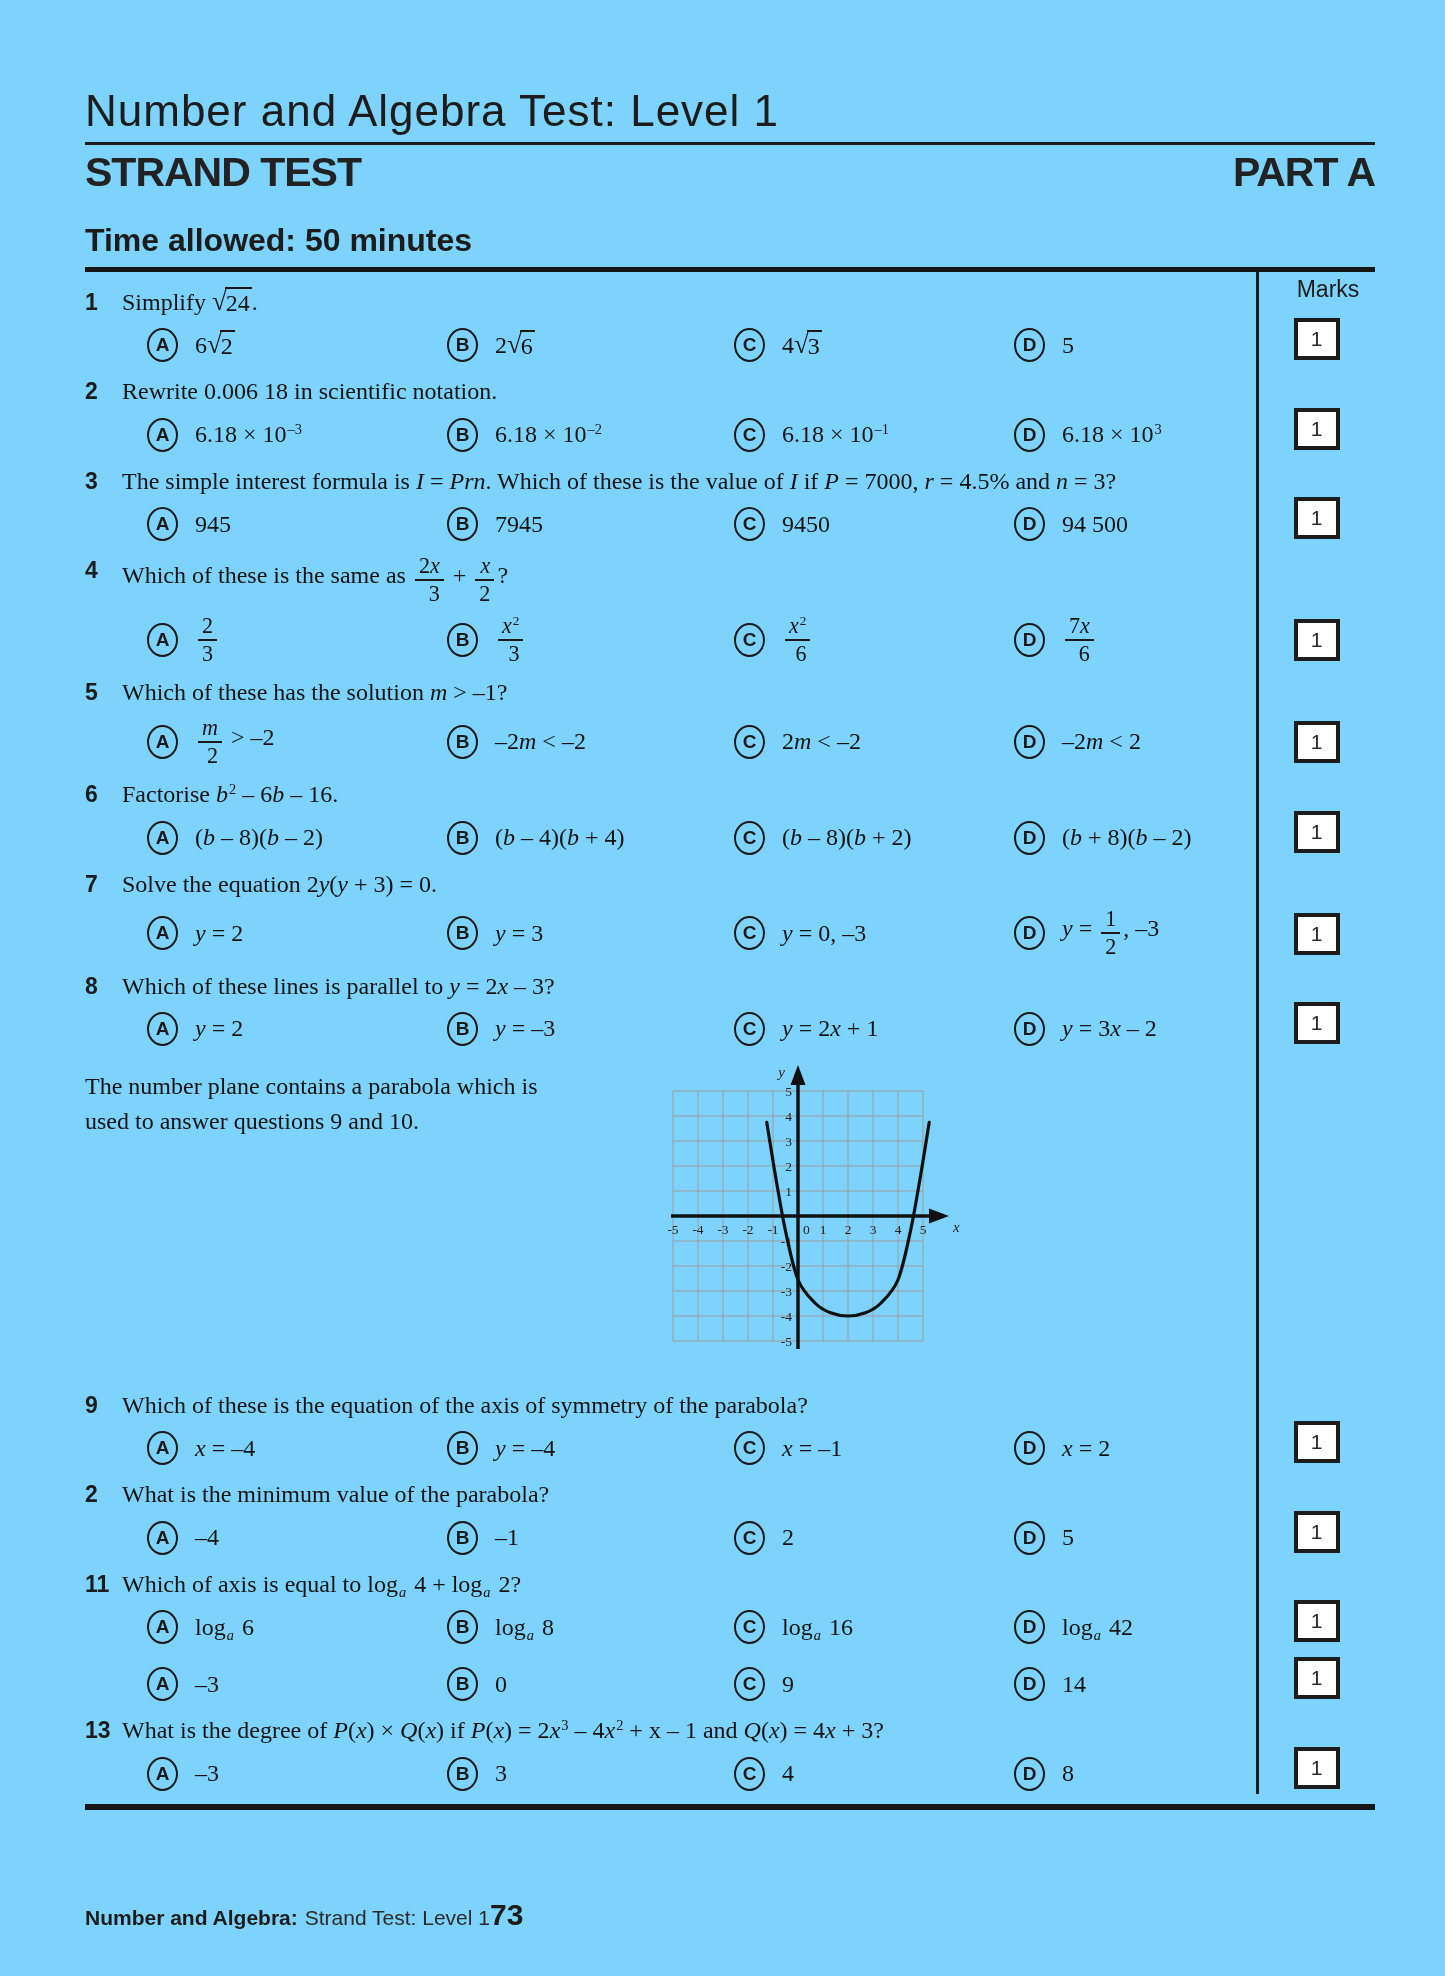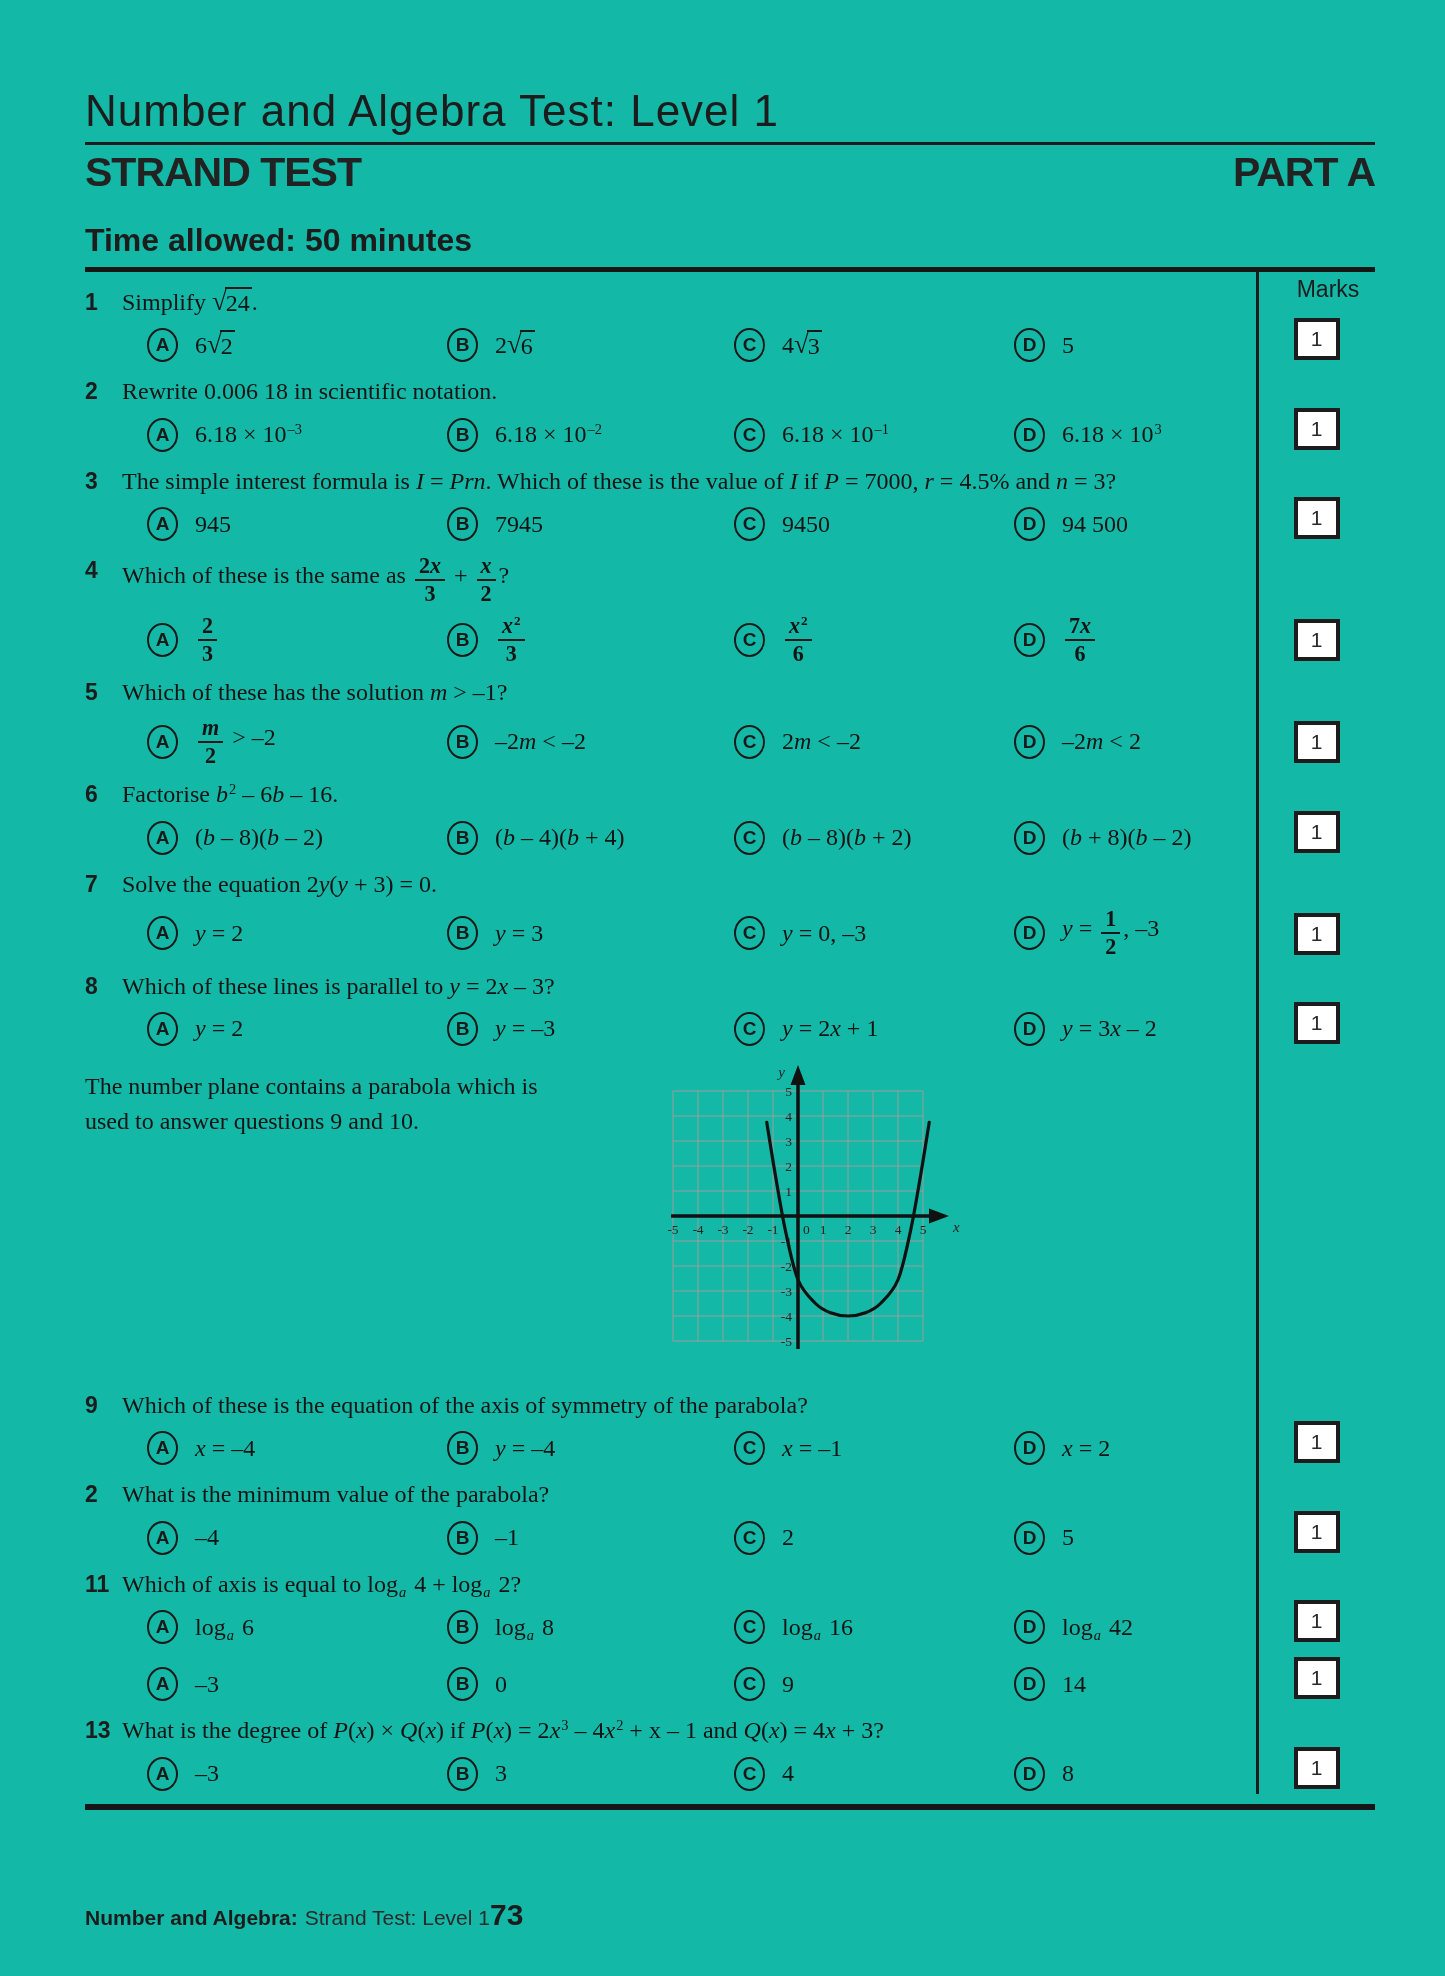--- a/index.html
+++ b/index.html
@@ -1,18 +1,18 @@
 <!DOCTYPE html>
 <html><head>
 <meta charset="utf-8">
 <style>
   * { margin:0; padding:0; box-sizing:border-box; }
   html,body { background:#e8e8e8; }
   .page {
-    position:relative; width:1445px; height:1976px; background:#14b8a6;
+    position:relative; width:1445px; height:1976px; background:#7dd3fc;
     margin:0 auto; color:#1a1a1a; overflow:hidden;
     font-family:"Liberation Serif", serif;
   }
   .content { position:absolute; left:85px; top:0; width:1290px; }
 
   
   .main-title {
     margin-top:86px; font-family:"Liberation Sans", sans-serif;
     font-size:44px; font-weight:400; letter-spacing:1px; color:#1c1c1c;
     padding-bottom:6px; border-bottom:3px solid #1c1c1c;
@@ -65,21 +65,21 @@
   }
   .opt-val { margin-left:17px; font-size:24px; color:#141414; white-space:nowrap; }
 
   
   .m-i { font-style:italic; }
   .m-sup { font-size:0.6em; position:relative; top:-0.55em; margin-left:1px; }
   .m-sub { font-size:0.6em; font-style:italic; position:relative; top:0.35em; margin:0 2px 0 1px; }
   .m-sqrt { display:inline-flex; align-items:flex-start; }
   .m-rad { font-size:1.12em; line-height:1.05; }
   .m-bar { border-top:2px solid #191919; line-height:1.2; padding:0 2px 0 1px; margin-left:-2px; }
-  .m-frac { display:inline-block; vertical-align:-0.85em; text-align:center; font-size:0.92em; line-height:1.1; margin:0 3px;font-weight:bold; }
+  .m-frac { display:inline-block; vertical-align:-0.85em; text-align:right; font-size:0.92em; line-height:1.1; margin:0 3px; }
   .m-num { display:block; padding:0 4px 1px; }
   .m-den { display:block; border-top:2px solid #191919; padding:1px 4px 0; }
 
   
   .figure-row { display:flex; margin:4px 0 14px; width:1173px; }
   .fig-text { width:470px; font-size:24px; line-height:1.45; padding-top:10px; color:#141414; }
   .fig-graph { margin-left:78px; }
 
   
   .footer {

